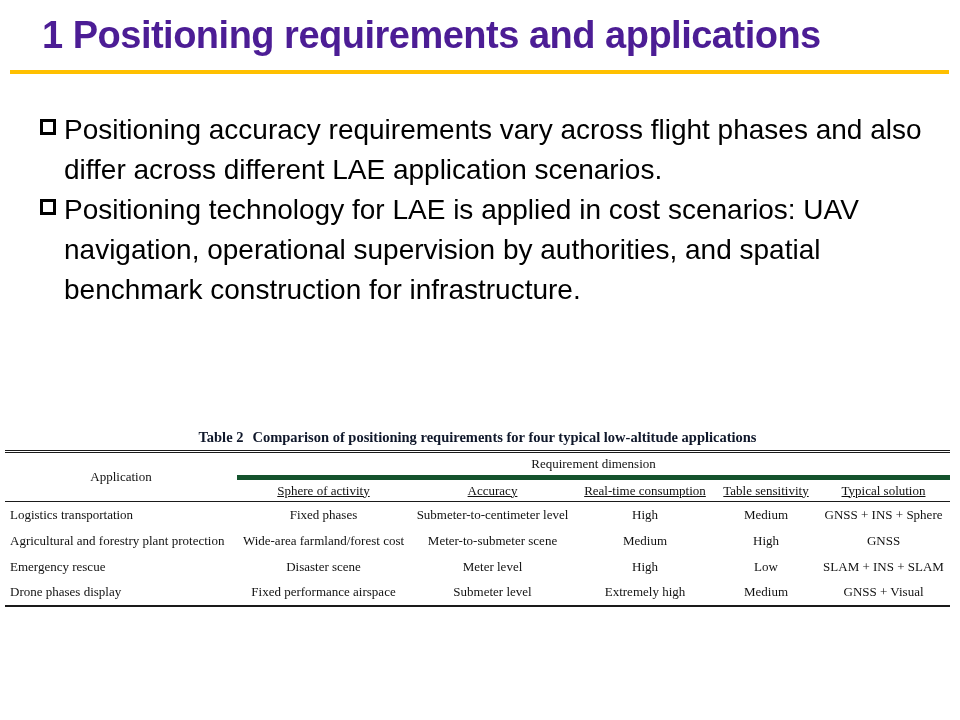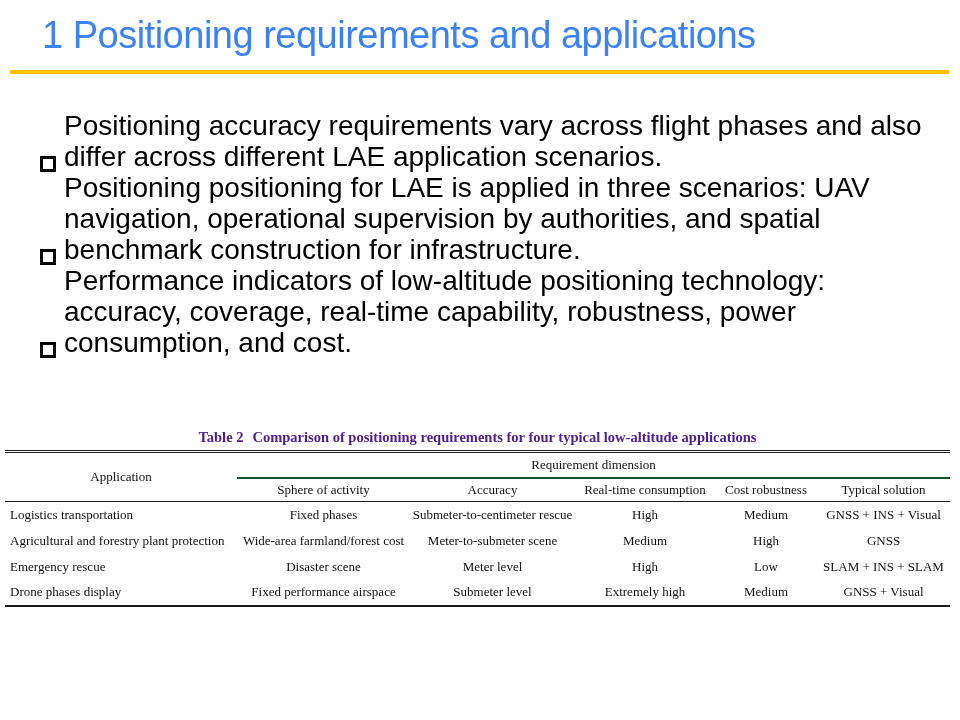--- a/index.html
+++ b/index.html
@@ -11,45 +11,45 @@
     overflow: hidden;
     font-family: "Liberation Sans", sans-serif;
   }
 
   
   .slide-title {
     position: absolute;
     left: 42px;
     top: 14px;
     font-size: 38px;
-    font-weight: normal;
-    color: #3b82f6;
+    font-weight: bold;
+    color: #4c1d95;
     letter-spacing: -0.5px;
     white-space: nowrap;
   }
   .title-rule {
     position: absolute;
     left: 10px;
     top: 70px;
     width: 939px;
     height: 4px;
   }
 
   
   .bullet-list {
     position: absolute;
     left: 40px;
     top: 110px;
     width: 882px;
   }
   .bullet-item {
     display: flex;
-    align-items: flex-end;
+    align-items: flex-start;
     font-size: 28px;
-    line-height: 31px;
+    line-height: 40px;
     color: #000000;
   }
   .bullet-marker {
     flex: none;
     width: 10px;
     height: 10px;
     border: 3px solid #000000;
     margin: 9px 8px 0 0;
     background: #ffffff;
   }
@@ -58,21 +58,21 @@
   
   .table-caption {
     position: absolute;
     left: 5px;
     top: 429px;
     width: 945px;
     text-align: center;
     font-family: "Liberation Serif", serif;
     font-size: 14.5px;
     font-weight: bold;
-    color: #4c1d95;
+    color: #0f172a;
   }
   .table-caption .cap-label { margin-right: 9px; }
 
   
   table.req-table {
     position: absolute;
     left: 5px;
     top: 450px;
     width: 945px;
     border-collapse: collapse;
@@ -86,46 +86,42 @@
   table.req-table th, table.req-table td {
     font-weight: normal;
     padding: 0;
     white-space: nowrap;
     overflow: visible;
     text-align: center;
     vertical-align: middle;
   }
   tr.group-row { height: 26px; }
   tr.subhead-row { height: 24px; }
-  th.group-cell { border-bottom: 2px solid #14532d; }
+  th.group-cell { border-bottom: 5px solid #14532d; }
   th.app-cell { border-bottom: 1.5px solid #1a1a1a; }
-  tr.subhead-row th { border-bottom: 1.5px solid #1a1a1a; }
+  tr.subhead-row th { border-bottom: 1.5px solid #1a1a1a; text-decoration: underline; }
   tbody tr { height: 26px; }
   tbody td:first-child { text-align: left; padding-left: 5px; margin-top: 28px; }
 </style>
 </head>
 <body>
 
 <div class="slide">
 
   <div class="slide-title">1 Positioning requirements and applications</div>
   <div class="title-rule" style="background: rgb(255, 192, 0);"></div>
 
   <div class="bullet-list">
     <div class="bullet-item">
       <span class="bullet-marker"></span>
       <span class="bullet-text">Positioning accuracy requirements vary across flight phases and also differ across different LAE application scenarios.</span>
     </div>
     <div class="bullet-item">
       <span class="bullet-marker"></span>
-      <span class="bullet-text">Positioning positioning for LAE is applied in three scenarios: UAV navigation, operational supervision by authorities, and spatial benchmark construction for infrastructure.</span>
-    </div>
-    <div class="bullet-item">
-      <span class="bullet-marker"></span>
-      <span class="bullet-text">Performance indicators of low-altitude positioning technology: accuracy, coverage, real-time capability, robustness, power consumption, and cost.</span>
+      <span class="bullet-text">Positioning technology for LAE is applied in cost scenarios: UAV navigation, operational supervision by authorities, and spatial benchmark construction for infrastructure.</span>
     </div>
   </div>
 
   <div class="table-caption">
     <span class="cap-label">Table 2</span><span>Comparison of positioning requirements for four typical low-altitude applications</span>
   </div>
 
   <table class="req-table">
     <colgroup>
       <col style="width:232px">
@@ -137,32 +133,32 @@
     </colgroup>
     <thead>
       <tr class="group-row">
         <th class="app-cell" rowspan="2">Application</th>
         <th class="group-cell" colspan="5">Requirement dimension</th>
       </tr>
       <tr class="subhead-row">
         <th>Sphere of activity</th>
         <th>Accuracy</th>
         <th>Real-time consumption</th>
-        <th>Cost robustness</th>
+        <th>Table sensitivity</th>
         <th>Typical solution</th>
       </tr>
     </thead>
     <tbody>
       <tr>
         <td>Logistics transportation</td>
         <td>Fixed phases</td>
-        <td>Submeter-to-centimeter rescue</td>
+        <td>Submeter-to-centimeter level</td>
         <td>High</td>
         <td>Medium</td>
-        <td>GNSS + INS + Visual</td>
+        <td>GNSS + INS + Sphere</td>
       </tr>
       <tr>
         <td>Agricultural and forestry plant protection</td>
         <td>Wide-area farmland/forest cost</td>
         <td>Meter-to-submeter scene</td>
         <td>Medium</td>
         <td>High</td>
         <td>GNSS</td>
       </tr>
       <tr>

